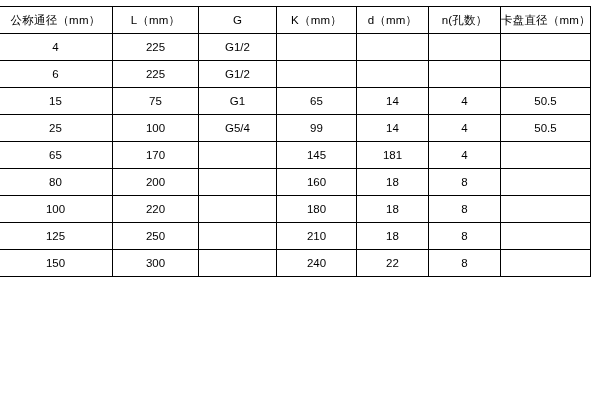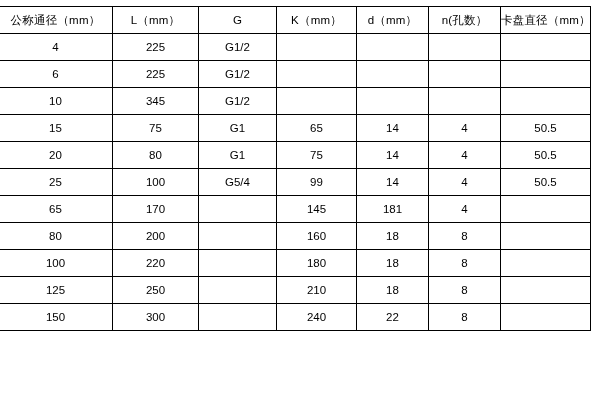--- a/index.html
+++ b/index.html
@@ -93,42 +93,24 @@
       <tr>
         <td>6</td>
         <td>225</td>
         <td>G1/2</td>
         <td class="blank"></td>
         <td class="blank"></td>
         <td class="blank"></td>
         <td class="blank"></td>
       </tr>
       <tr>
-        <td>10</td>
-        <td>345</td>
-        <td>G1/2</td>
-        <td class="blank"></td>
-        <td class="blank"></td>
-        <td class="blank"></td>
-        <td class="blank"></td>
-      </tr>
-      <tr>
         <td>15</td>
         <td>75</td>
         <td>G1</td>
         <td>65</td>
-        <td>14</td>
-        <td>4</td>
-        <td>50.5</td>
-      </tr>
-      <tr>
-        <td>20</td>
-        <td>80</td>
-        <td>G1</td>
-        <td>75</td>
         <td>14</td>
         <td>4</td>
         <td>50.5</td>
       </tr>
       <tr>
         <td>25</td>
         <td>100</td>
         <td>G5/4</td>
         <td>99</td>
         <td>14</td>

